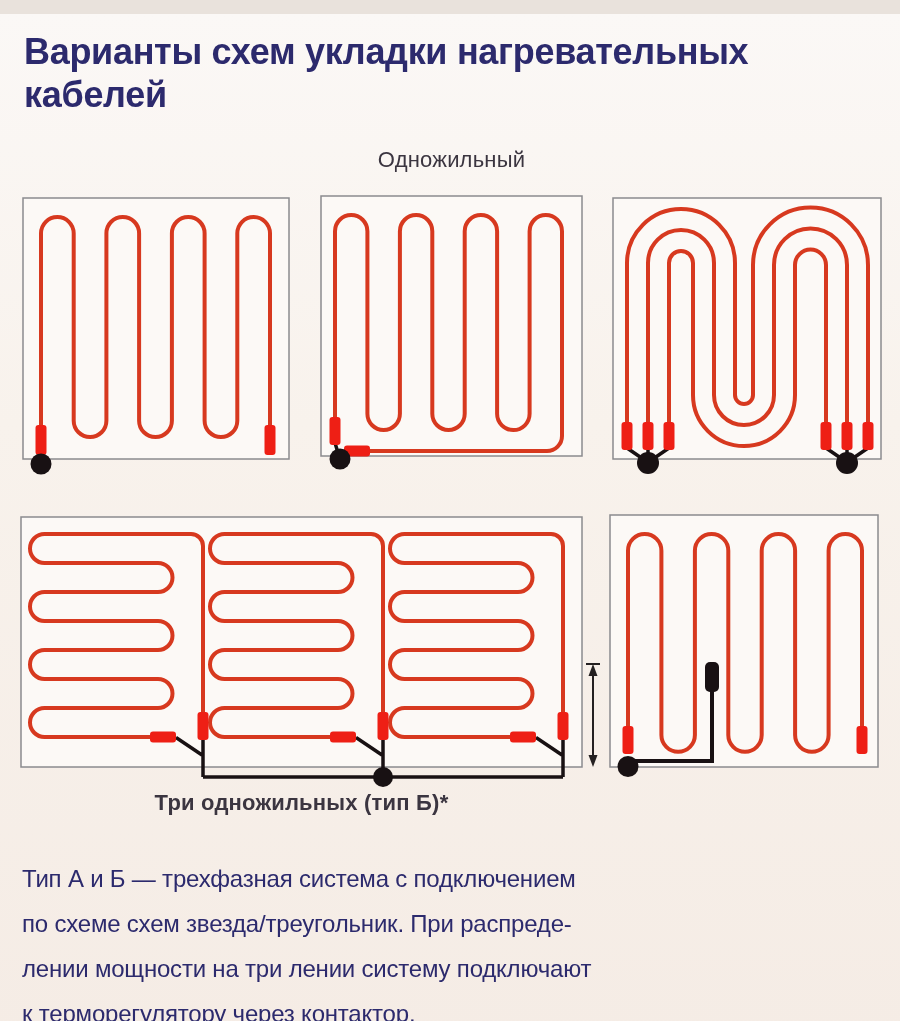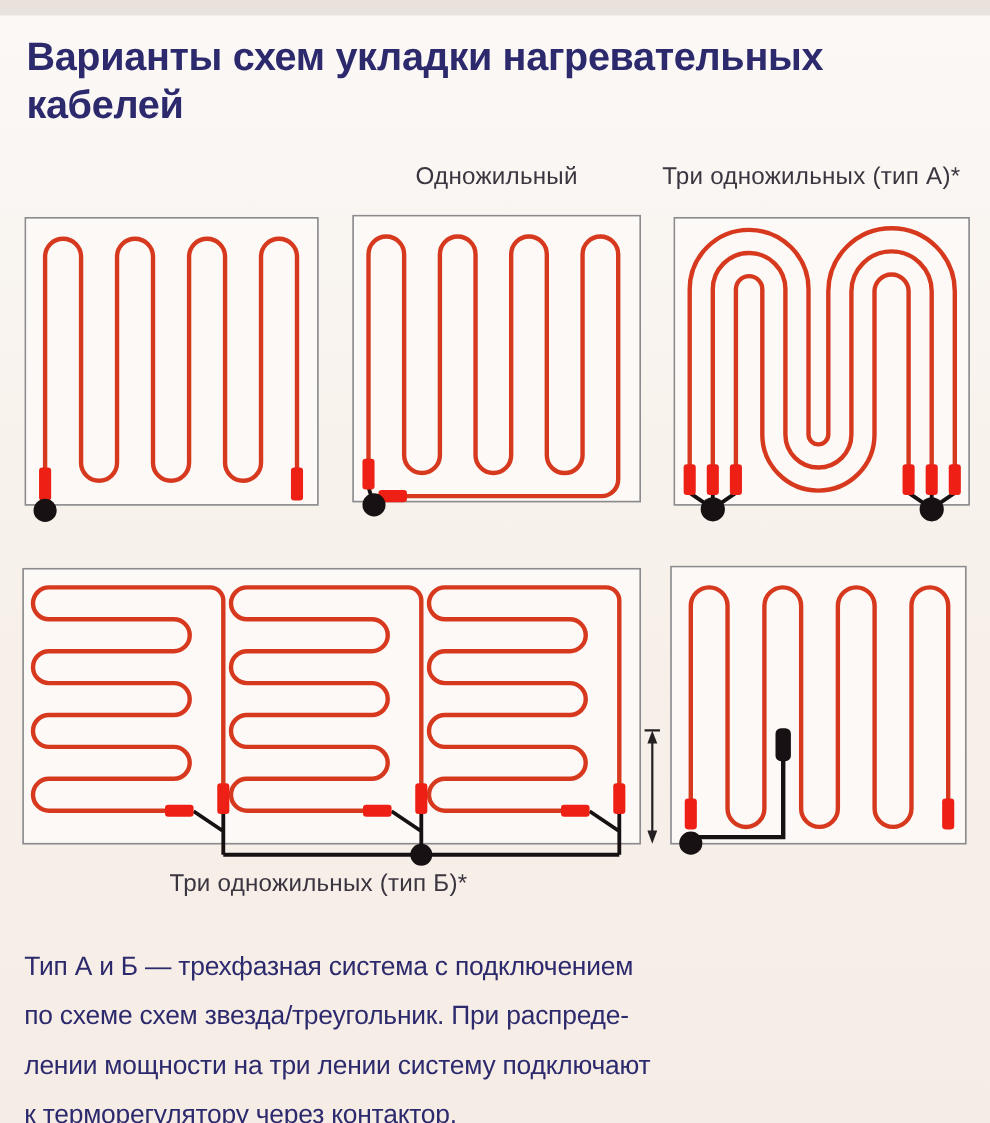--- a/index.html
+++ b/index.html
@@ -13,21 +13,21 @@
     font-size:36px;font-weight:bold;line-height:43px;letter-spacing:-0.3px;
     color:#2c2a6d;
   }
   .diagram-label{
     position:absolute;text-align:center;
     font-size:22px;color:#3b3540;letter-spacing:0.2px;white-space:nowrap;
   }
   .lbl-two-core{left:22px;top:133px;width:268px;}
   .lbl-single-core{left:320px;top:133px;width:263px;}
   .lbl-type-a{left:585px;top:133px;width:305px;}
-  .lbl-type-b{left:8px;top:776px;width:563px;}
+  .lbl-type-b{left:20px;top:776px;width:563px;font-weight:bold;}
   .lbl-sensor{left:610px;top:776px;width:272px;}
   svg{position:absolute;display:block;}
   .svg-two-core{left:22px;top:183px;}
   .svg-single-core{left:320px;top:181px;}
   .svg-type-a{left:612px;top:183px;}
   .svg-type-b{left:20px;top:502px;}
   .svg-sensor{left:579px;top:500px;}
   .mat{fill:#fcf9f6;stroke:#8b8b8e;stroke-width:1.5;}
   .cable{fill:none;stroke:#d7391f;stroke-width:4;}
   .cap{fill:#ee1f15;}
@@ -41,21 +41,20 @@
   }
 </style>
 </head>
 <body>
 
 <div class="page">
 
   <div class="page-title">Варианты схем укладки нагревательных кабелей</div>
 
   <div class="diagram-label lbl-single-core">Одножильный</div>
-  <div class="diagram-label lbl-type-a">Три одножильных (тип А)*</div>
 
   <svg class="svg-two-core" width="268" height="285" viewBox="0 0 268 285">
     <rect class="mat" x="1" y="1" width="266" height="261"></rect>
     <path class="cable" d="M 19 232 V 36.35
       A 16.35 16.35 0 0 1 51.7 36.35 V 223.65
       A 16.35 16.35 0 0 0 84.4 223.65 V 36.35
       A 16.35 16.35 0 0 1 117.1 36.35 V 223.65
       A 16.35 16.35 0 0 0 149.9 223.65 V 36.35
       A 16.35 16.35 0 0 1 182.6 36.35 V 223.65
       A 16.35 16.35 0 0 0 215.3 223.65 V 36.35

